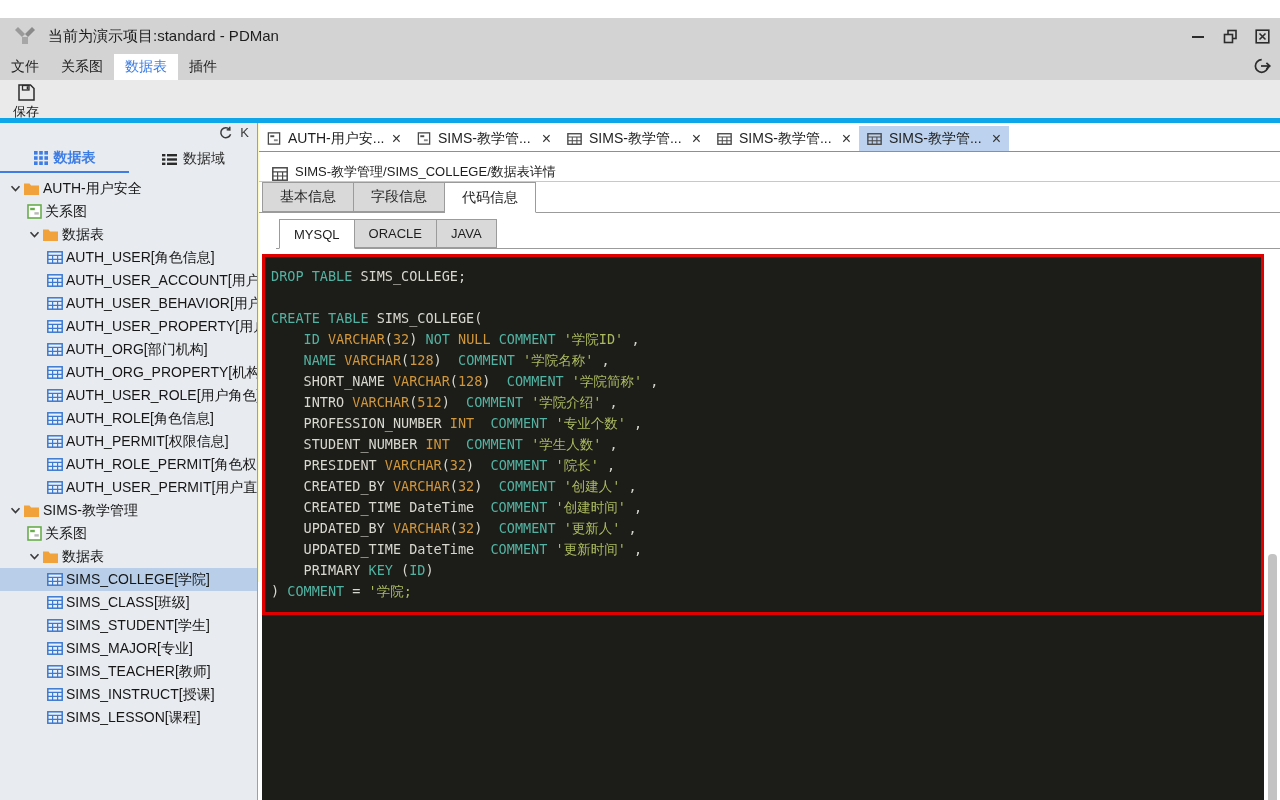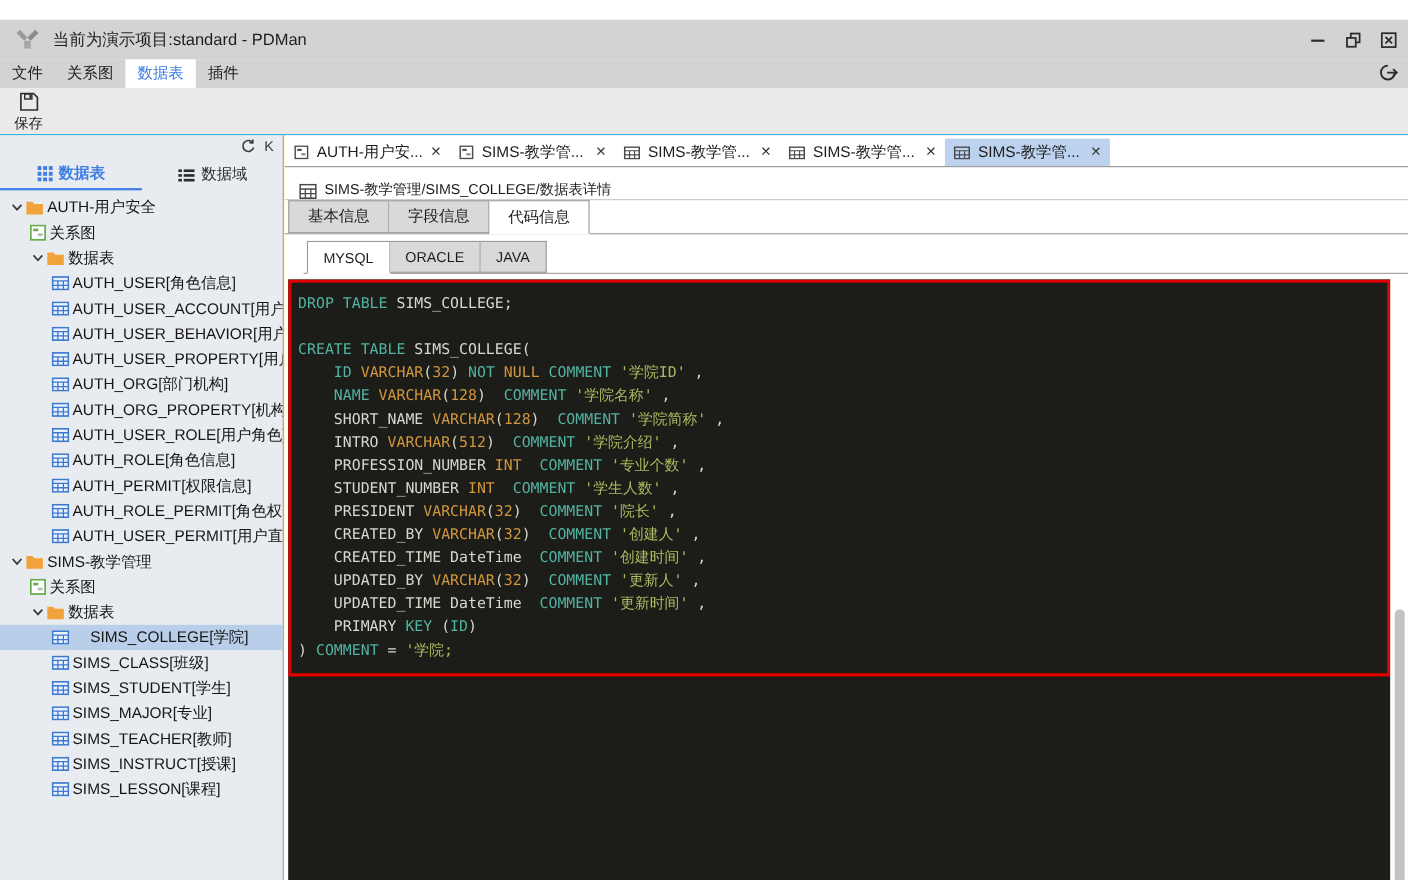--- a/index.html
+++ b/index.html
@@ -14,21 +14,21 @@
   .win-controls { position:absolute; right:10px; top:0; height:36px; display:flex; align-items:center; gap:16px; }
   .win-btn { width:16px; height:16px; display:flex; align-items:center; justify-content:center; cursor:default; }
 
   
   .menubar { position:absolute; left:0; top:36px; width:1280px; height:26px; background:#d3d3d3; display:flex; align-items:stretch; }
   .menu-item { padding:0 11px; display:flex; align-items:center; font-size:14px; color:#1d1d1d; }
   .menu-item.active { background:#fff; color:#3d7de4; }
   .menu-right { position:absolute; right:8px; top:2px; }
 
   
-  .toolbar { position:absolute; left:0; top:62px; width:1280px; height:43px; background:#eaeaea; border-bottom:1px solid #0ea5e9; }
+  .toolbar { position:absolute; left:0; top:62px; width:1280px; height:43px; background:#eaeaea; border-bottom:5px solid #0ea5e9; }
   .tool-save { position:absolute; left:8px; top:3px; width:36px; text-align:center; }
   .tool-save .lbl { display:block; font-size:13px; margin-top:1px; color:#1d1d1d; }
 
   
   .sidebar { position:absolute; left:0; top:105px; width:258px; height:695px; background:#e8ebef; border-right:1px solid #9f9f9f; overflow:hidden; }
   .side-header { position:absolute; right:8px; top:2px; display:flex; align-items:center; gap:7px; color:#3b3b3b; font-size:13px; }
   .side-tabs { position:absolute; left:0; top:22px; width:258px; height:28px; display:flex; }
   .side-tab { width:129px; display:flex; align-items:center; justify-content:center; gap:6px; font-size:14px; color:#2b2b2b; }
   .side-tab.active { color:#3d7de4; border-bottom:2px solid #3d7de4; font-weight:bold; }
   .tree { position:absolute; left:0; top:54px; width:258px; }
@@ -341,21 +341,21 @@
               <path d="M1.5 3.2 L5.5 7.6 L9.5 3.2" fill="none" stroke="#3b3b3b" stroke-width="1.6"></path>
             </svg>
           </span>
           <span class="ic">
             <svg width="17" height="14" viewBox="0 0 17 14">
               <path d="M1 1.5 h5.5 l1.6 2 H16 v9.5 H1 Z" fill="#f2a23a"></path>
             </svg>
           </span>
           <span>数据表</span>
         </div>
-        <div class="tree-row selected" style="padding-left: 47px; gap: 16px;">
+        <div class="tree-row selected" style="padding-left: 47px;">
           <span class="ic">
             <svg width="16" height="13" viewBox="0 0 16 13">
               <rect x="0.8" y="0.8" width="14.4" height="11.4" fill="#e8f1fd" stroke="#3c79cf" stroke-width="1.5"></rect>
               <path d="M0.8 4.4 H15.2 M0.8 8.4 H15.2 M5.6 4.4 V12.2 M10.6 4.4 V12.2" stroke="#3c79cf" stroke-width="1.2"></path>
             </svg>
           </span>
           <span>SIMS_COLLEGE[学院]</span>
         </div>
         <div class="tree-row" style="padding-left: 47px;">
           <span class="ic">

